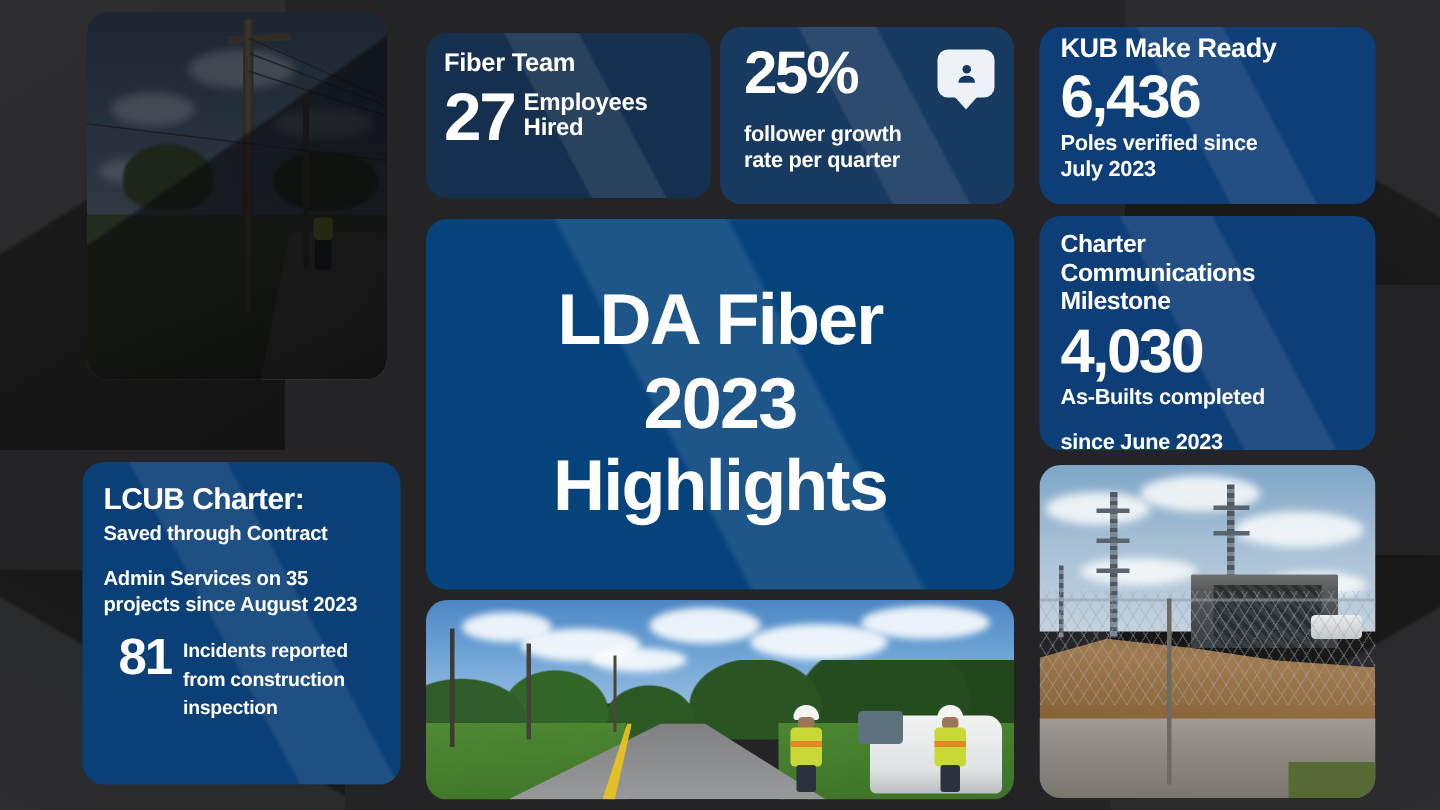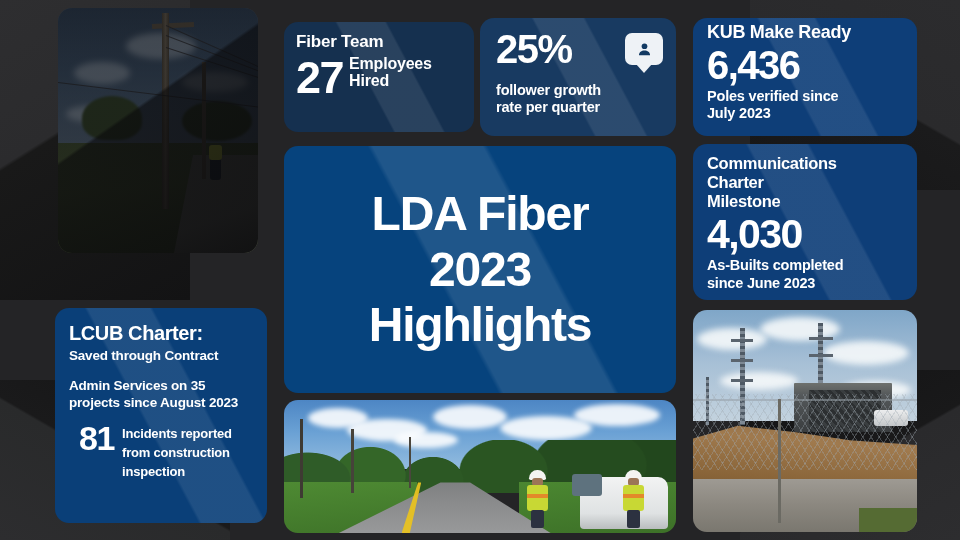--- a/index.html
+++ b/index.html
@@ -256,21 +256,21 @@
     background:rgba(150,158,166,.55);
   }
 
   
   #card-fiber-team {
     left:284px; top:22px; width:190px; height:110px;
     background:#15304f;
   }
   #card-fiber-team .inner { padding:10px 12px 0 12px; }
   .ft-title { font-size:17px; font-weight:700; letter-spacing:-.2px; }
-  .ft-row { display:flex; align-items:flex-start; gap:6px; margin-top:4px; }
+  .ft-row { display:flex; align-items:center; gap:6px; margin-top:4px; }
   .ft-big { font-size:45px; font-weight:800; line-height:.98; letter-spacing:-1.5px; }
   .ft-sub { font-size:16px; font-weight:700; line-height:1.05; letter-spacing:-.2px; }
 
   #card-follower {
     left:480px; top:18px; width:196px; height:118px;
     background:#183a61;
   }
   #card-follower .inner { padding:10px 13px 0 16px; }
   .fg-top { display:flex; align-items:flex-start; justify-content:space-between; }
   .fg-pct { font-size:40px; font-weight:800; letter-spacing:-1.5px; line-height:1.05; }
@@ -413,26 +413,26 @@
     </div>
     <div class="kub-big">6,436</div>
     <div class="kub-sub">Poles verified since</div>
     <div class="kub-sub" style="margin-top:0">July 2023</div>
   </div>
 </div>
 
 <div class="card" id="card-charter">
   <div class="sheen"></div>
   <div class="inner">
+    <div class="ch-head">Charter</div>
     <div class="ch-head">Communications</div>
-    <div class="ch-head">Charter</div>
     <div class="ch-head">Milestone</div>
     <div class="ch-big">4,030</div>
     <div class="ch-sub">As-Builts completed</div>
-    <div class="ch-sub" style="margin-top:0">since June 2023</div>
+    <div class="ch-sub" style="margin-top:12px">since June 2023</div>
   </div>
 </div>
 
 <div class="card" id="card-title">
   <div class="sheen"></div>
   <div class="inner">
     <div class="title-line">LDA Fiber</div>
     <div class="title-line">2023</div>
     <div class="title-line">Highlights</div>
   </div>

